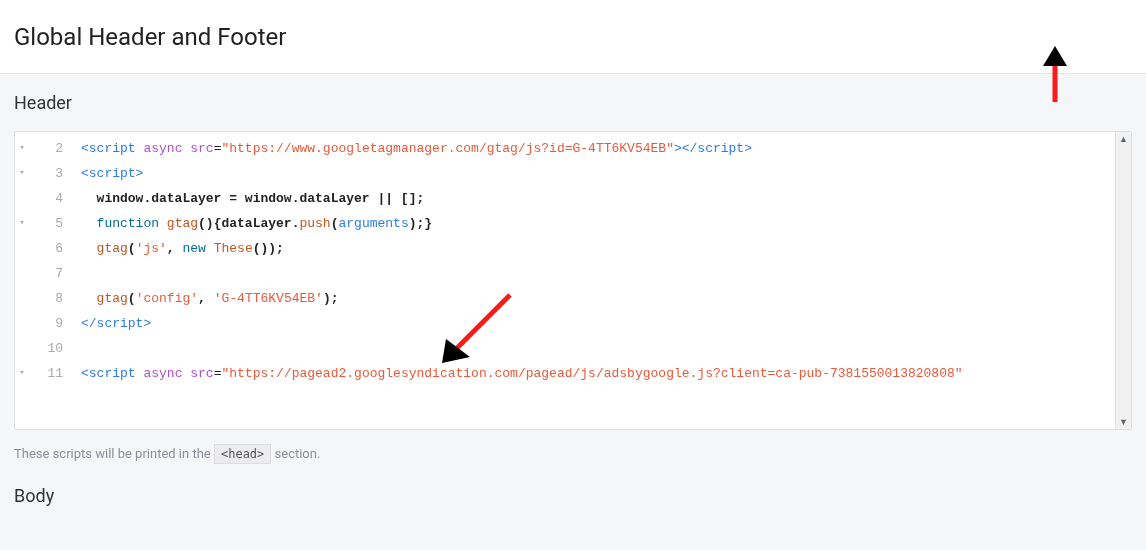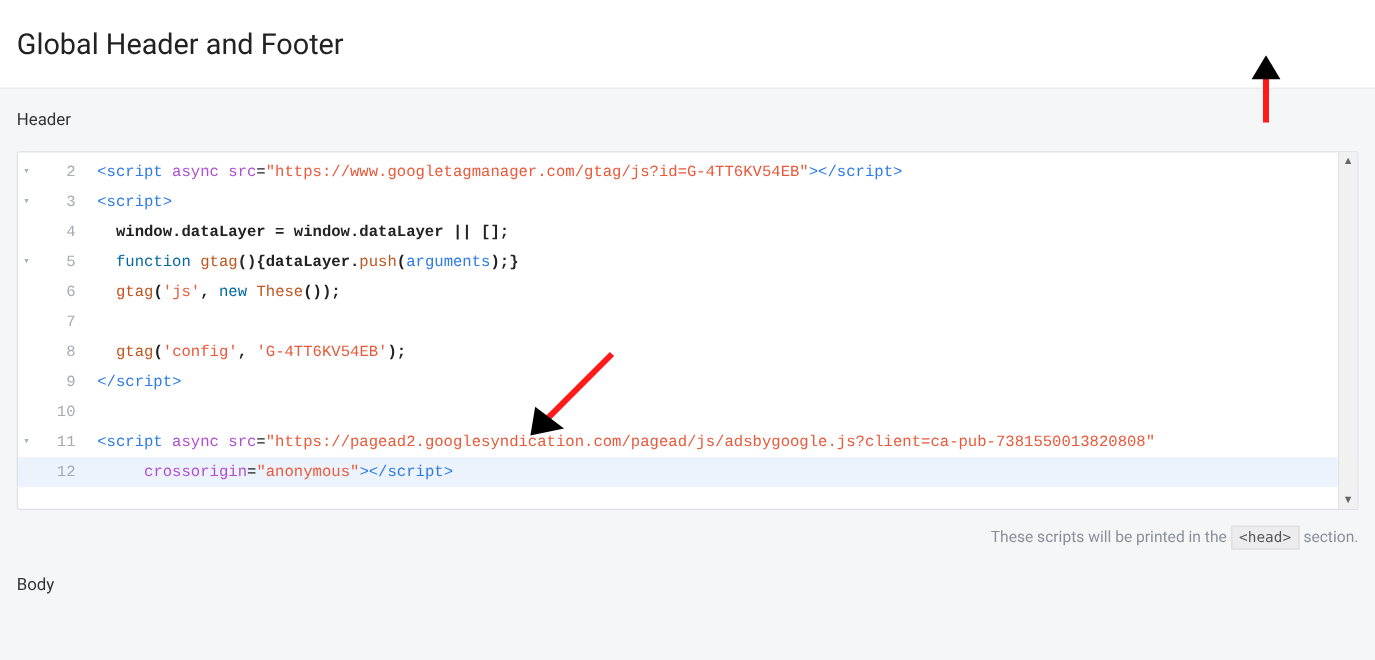--- a/index.html
+++ b/index.html
@@ -32,21 +32,21 @@
   font-weight: 600;
   font-size: 14px;
   padding: 10px 18px;
   border-radius: 4px;
   cursor: pointer;
 }
 .section {
   padding: 18px 14px 0 14px;
 }
 .section-title {
-  font-size: 14px;
+  font-size: 18px;
   font-weight: 400;
   color: #333;
   margin-bottom: 18px;
 }
 .editor {
   background: #fff;
   border: 1px solid #dcdfe4;
   border-radius: 2px;
   position: relative;
   height: 299px;
@@ -103,21 +103,20 @@
 .str { color: #e85a3b; }
 .kw { color: #0369a1; }
 .fn { color: #c05620; }
 .arg { color: #2c7be5; }
 .txt { color: #222; font-weight: bold; }
 .op { color: #222; }
 .hint {
   font-size: 13px;
   color: #8a8f99;
   margin-top: 16px;
-  text-align: right;
 }
 .hint code {
   background: #ececee;
   border: 1px solid #ddd;
   padding: 2px 6px;
   font-family: Consolas, monospace;
   font-size: 12px;
   color: #555;
 }
 .arrow {
@@ -181,25 +180,20 @@
         <div class="line">
           <div class="fold"></div>
           <div class="ln">10</div>
           <div class="code-content"><span class="txt"></span></div>
         </div>
         <div class="line">
           <div class="fold">▾</div>
           <div class="ln">11</div>
           <div class="code-content"><span class="tag">&lt;script </span><span class="attr">async </span><span class="attr">src</span><span class="op">=</span><span class="str">"https://pagead2.googlesyndication.com/pagead/js/adsbygoogle.js?client=ca-pub-7381550013820808"</span></div>
         </div>
-        <div class="line hl">
-          <div class="fold"></div>
-          <div class="ln">12</div>
-          <div class="code-content"><span class="txt">     </span><span class="attr">crossorigin</span><span class="op">=</span><span class="str">"anonymous"</span><span class="tag">&gt;</span><span class="tag">&lt;/script&gt;</span></div>
-        </div>
       </div>
     <div class="scroll">
       <span>▲</span>
       <span>▼</span>
     </div>
   </div>
 
   <div class="hint">
     <span>These scripts will be printed in the </span><code>&lt;head&gt;</code><span> section.</span>
   </div>

